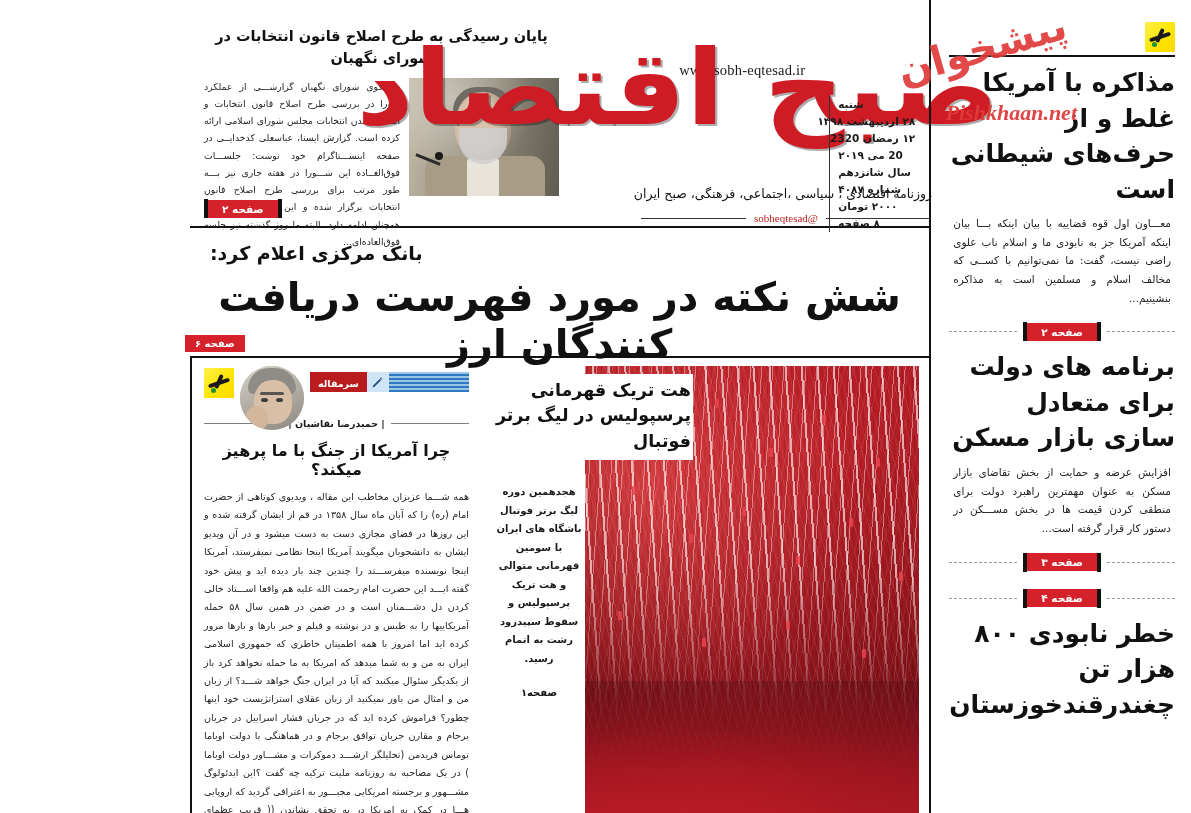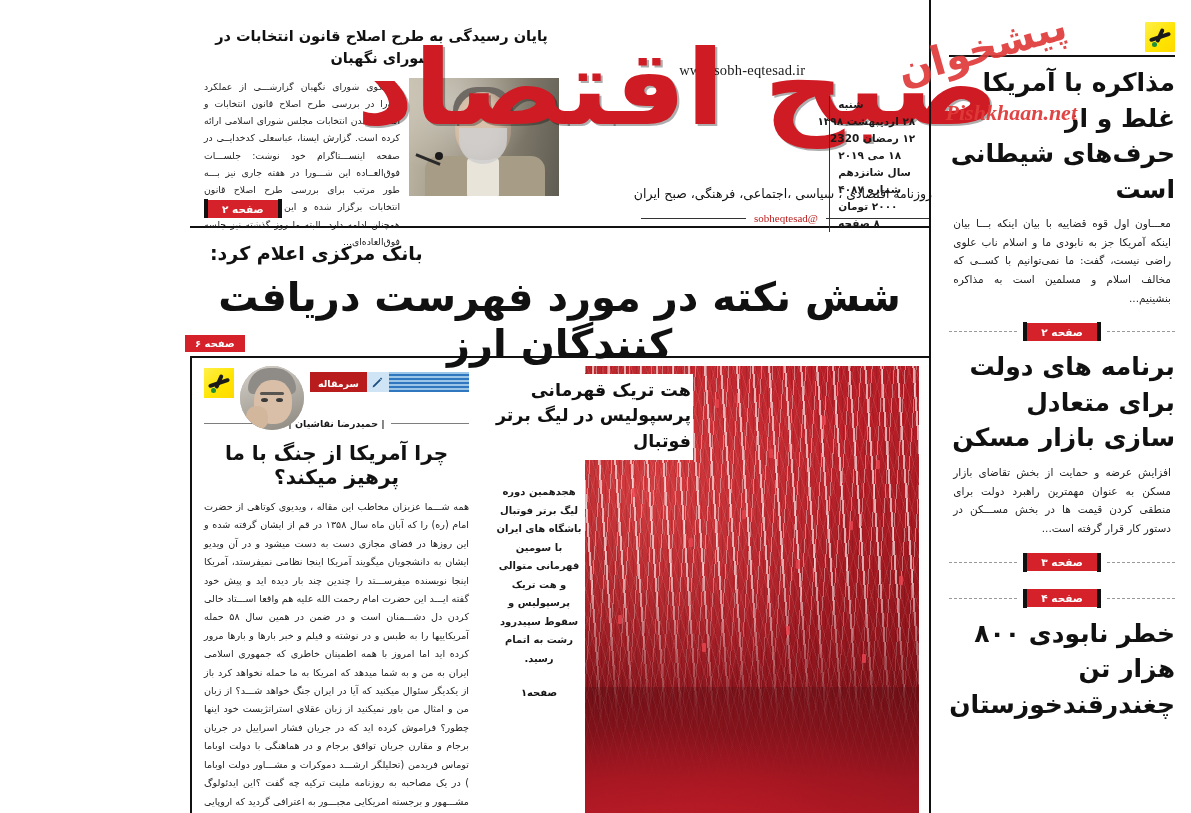--- a/index.html
+++ b/index.html
@@ -366,21 +366,21 @@
     display:flex; align-items:center; gap:6px;
     margin: 6px 0 12px 0;
   }
   .ed-byline .ln { flex:1; height:0; border-top:1px solid #7e7e7e; }
   .ed-byline .nm {
     font-size: 9.5px; font-weight:700; color:#1a1a1a;
     white-space: nowrap;
   }
   .ed-title {
     text-align: center;
-    font-size: 20px;
+    font-size: 16px;
     font-weight: 700;
     margin: 12px 0 9px 0;
   }
   .ed-text {
     font-size: 9.6px;
     line-height: 1.92;
     text-align: justify;
     color: #1b1b1b;
   }
   .ed-text p { margin: 0; }
@@ -542,21 +542,21 @@
         <div class="handle-row">
           <span class="ln"></span>
           <span class="handle">@sobheqtesad</span>
           <span class="ln"></span>
         </div>
 
         <div class="datebox">
           <div>شنبه</div>
           <div>۲۸ اردیبهشت ۱۳۹۸</div>
           <div>۱۲ رمضان 2320</div>
-          <div>۱۸ می ۲۰۱۹</div>
+          <div>20 می ۲۰۱۹</div>
           <div>سال شانزدهم</div>
           <div>شماره ۴۰۸۷</div>
           <div>۲۰۰۰ تومان</div>
           <div>۸ صفحه</div>
         </div>
       </div>
     </div>
 
     <div class="headband">
       <div class="kicker">بانک مرکزی اعلام کرد:</div>

